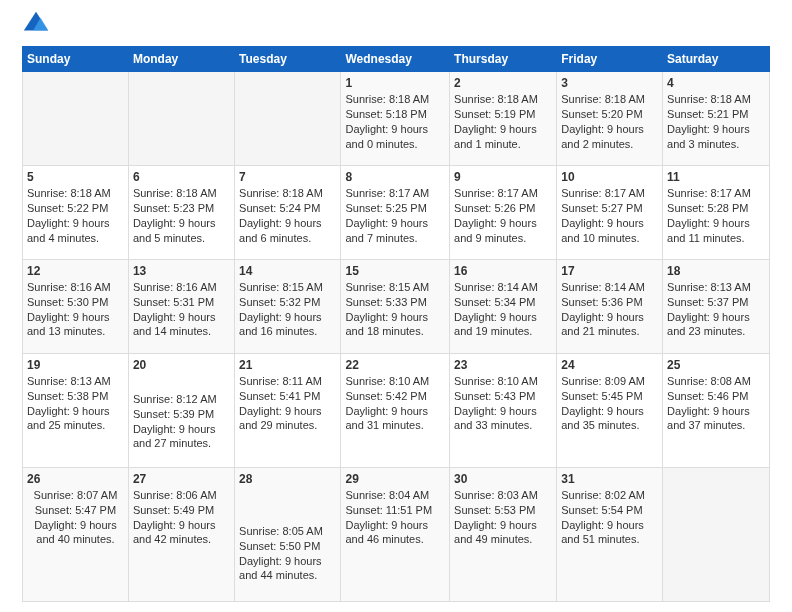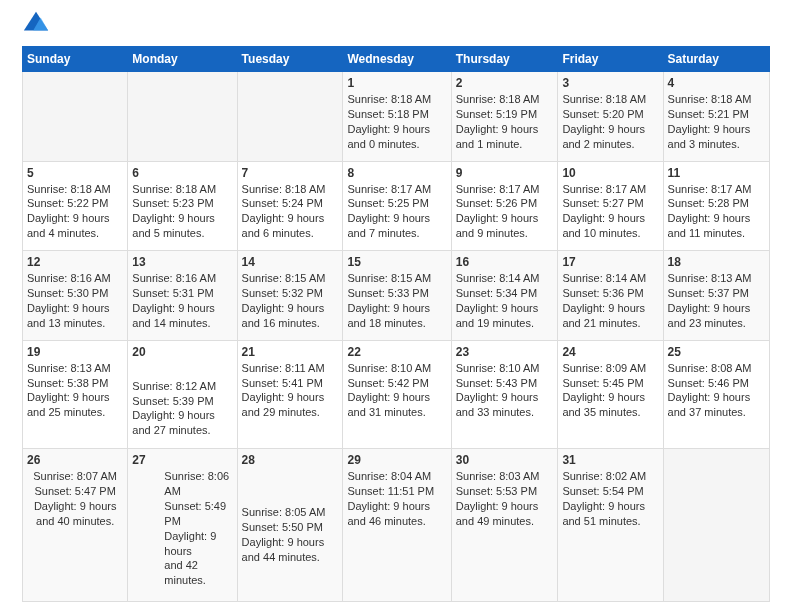--- a/index.html
+++ b/index.html
@@ -329,21 +329,21 @@
         <tr>
           <td>
             <span class="day-num">26</span>
             <div class="day-info" style="white-space: pre-line; text-align: center;">Sunrise: 8:07 AM
 Sunset: 5:47 PM
 Daylight: 9 hours
 and 40 minutes.</div>
           </td>
           <td>
             <span class="day-num">27</span>
-            <div class="day-info" style="white-space: pre-line; margin-left: 32px;">Sunrise: 8:06 AM
+            <div class="day-info" style="white-space: pre-line;">Sunrise: 8:06 AM
 Sunset: 5:49 PM
 Daylight: 9 hours
 and 42 minutes.</div>
           </td>
           <td>
             <span class="day-num">28</span>
             <div class="day-info" style="white-space: pre-line; margin-top: 38px;">Sunrise: 8:05 AM
 Sunset: 5:50 PM
 Daylight: 9 hours
 and 44 minutes.</div>

